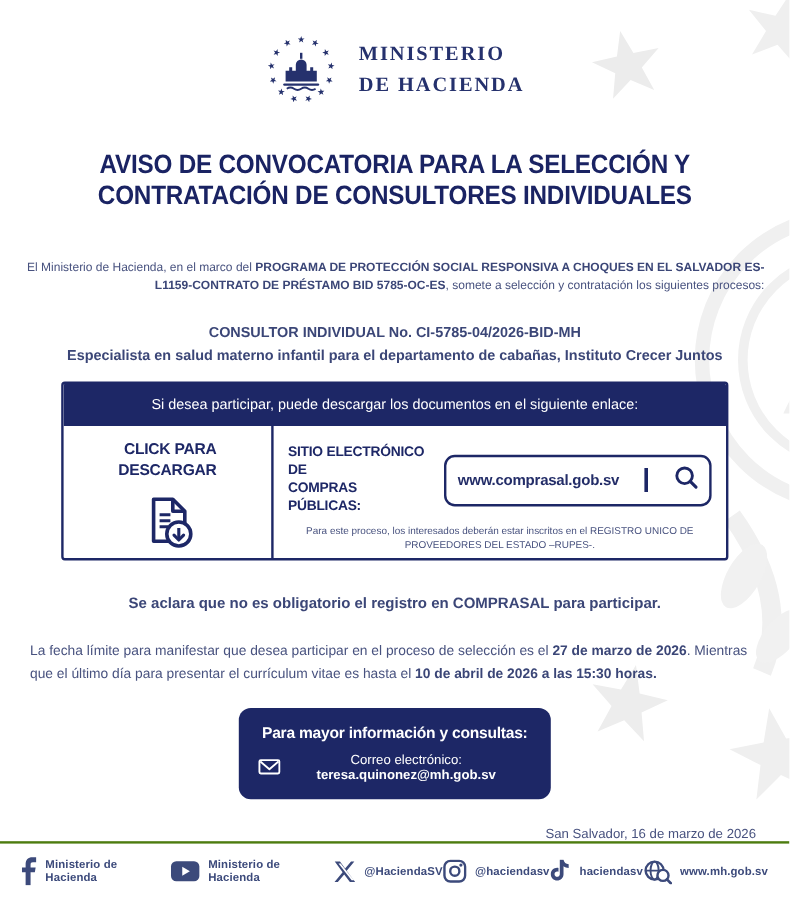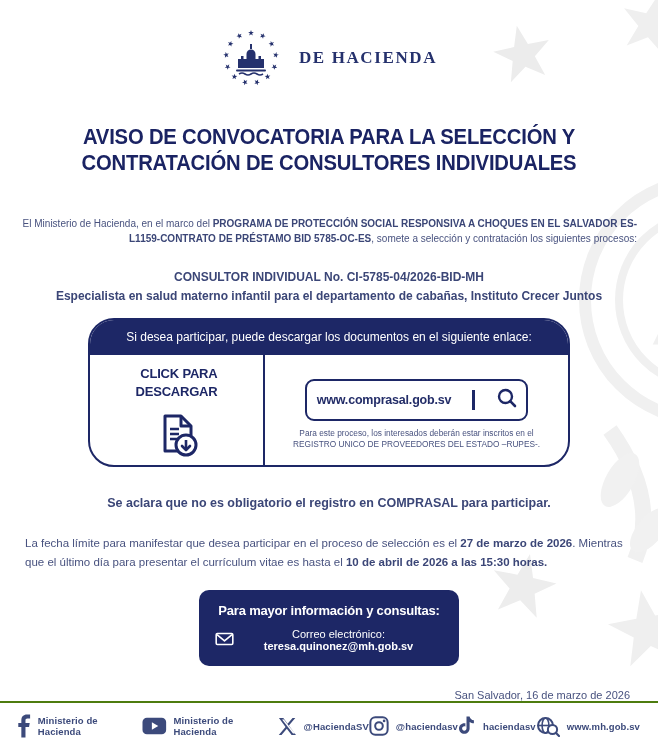--- a/index.html
+++ b/index.html
@@ -26,21 +26,21 @@
 
   h1.title{margin-top:36px;text-align:center;color:#1a2363;font-size:22px;line-height:1.18;
     font-weight:800;letter-spacing:-0.2px;transform:scaleX(0.92);transform-origin:center;}
 
   .intro{margin:40px auto 0;width:616px;text-align:right;font-size:10px;line-height:1.5;color:var(--ink);}
   .intro b{color:#3b4677;}
 
   .process{margin-top:22px;text-align:center;color:#3b4677;font-size:12px;line-height:1.55;font-weight:bold;}
 
   
-  .card{margin:13px auto 0;width:482px;border:2px solid var(--navy);border-radius:26px;overflow:hidden;background:#fff;}
+  .card{margin:13px auto 0;width:556px;border:2px solid var(--navy);border-radius:3px;overflow:hidden;background:#fff;}
   .card-head{background:var(--navy);color:#fff;text-align:center;font-size:12px;padding:10px 12px 11px;}
   .card-body{display:flex;min-height:90px;}
   .card-left{width:175px;border-right:2px solid var(--navy);display:flex;align-items:center;justify-content:center;gap:9px;padding:10px 6px;cursor:pointer;flex-direction:column;}
   .click-label{text-align:right;color:var(--navy);font-weight:800;font-size:13px;line-height:1.35;letter-spacing:-0.2px;}
   .card-right{flex:1;display:flex;flex-direction:column;justify-content:center;padding:8px 12px 9px;}
   .site-row{display:flex;align-items:center;justify-content:center;gap:10px;}
   .site-label{color:var(--navy);font-weight:800;font-size:11.5px;line-height:1.3;letter-spacing:-0.2px;}
   .url-pill{display:flex;align-items:center;border:2.5px solid var(--navy);border-radius:9px;
     padding:6px 8px 6px 10px;gap:21px;background:#fff;cursor:pointer;}
   .url-pill .url{color:#232d68;font-weight:800;font-size:12.5px;letter-spacing:-0.2px;white-space:nowrap;}
@@ -131,20 +131,21 @@
           </g>
           <g fill="#25316d">
             <path d="M17 40 v-9 h3 v-3 h2.5 v3 h3 v-5 a4.5 4.5 0 0 1 9 0 v5 h3 v-3 h2.5 v3 h3 v9 z"></path>
             <rect x="29" y="16" width="2" height="5"></rect>
             <rect x="15" y="41.5" width="30" height="2" rx="1"></rect>
             <path d="M18 46 q3 -2 6 0 t6 0 t6 0 t6 0" stroke="#25316d" stroke-width="1.6" fill="none"></path>
           </g>
         </svg>
       </div>
       <div class="brand-word">
+        <div>MINISTERIO</div>
         <div>DE HACIENDA</div>
       </div>
     </div>
 
     <h1 class="title">
       <div>AVISO DE CONVOCATORIA PARA LA SELECCIÓN Y</div>
       <div>CONTRATACIÓN DE CONSULTORES INDIVIDUALES</div>
     </h1>
 
     <p class="intro"><span>El Ministerio de Hacienda, en el marco del </span><b>PROGRAMA DE PROTECCIÓN SOCIAL RESPONSIVA A CHOQUES EN EL SALVADOR ES-L1159-CONTRATO DE PRÉSTAMO BID 5785-OC-ES</b><span>, somete a selección y contratación los siguientes procesos:</span></p>
@@ -172,20 +173,24 @@
               <line x1="19" y1="25" x2="28" y2="25" stroke-width="2.4"></line>
               <line x1="19" y1="30" x2="26" y2="30" stroke-width="2.4"></line>
               <circle cx="35" cy="36" r="10" fill="#fff" stroke-width="3"></circle>
               <line x1="35" y1="31" x2="35" y2="40" stroke-width="2.6"></line>
               <path d="M31 37 L35 41 L39 37" stroke-width="2.6" stroke-linejoin="round" stroke-linecap="round"></path>
             </svg>
           </span>
         </div>
         <div class="card-right">
           <div class="site-row">
+            <div class="site-label">
+              <div>SITIO ELECTRÓNICO DE</div>
+              <div>COMPRAS PÚBLICAS:</div>
+            </div>
             <div class="url-pill">
               <span class="url">www.comprasal.gob.sv</span>
               <span class="sep"></span>
               <span>
                 <svg width="22" height="22" viewBox="0 0 22 22" fill="none" stroke="#1d2766">
                   <circle cx="9.5" cy="9.5" r="6.5" stroke-width="2.4"></circle>
                   <line x1="14.2" y1="14.2" x2="19" y2="19" stroke-width="2.6" stroke-linecap="round"></line>
                 </svg>
               </span>
             </div>

